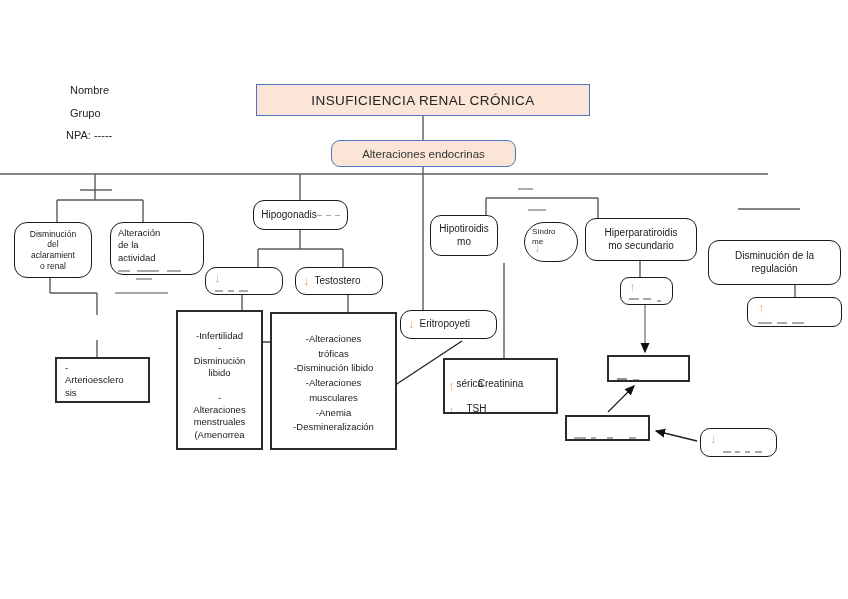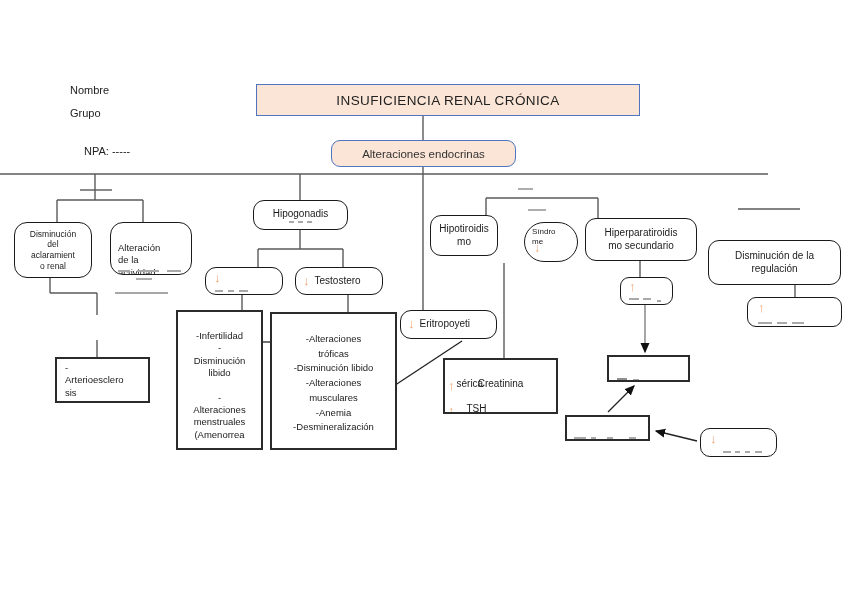--- a/index.html
+++ b/index.html
@@ -85,46 +85,46 @@
       <line x1="462" y1="341" x2="368" y2="403" marker-end="url(#ah)"></line>
 
       <line x1="608" y1="412" x2="634" y2="386" marker-end="url(#ah)"></line>
 
       <line x1="697" y1="441" x2="656" y2="431" marker-end="url(#ah)"></line>
     </g>
   </svg>
 
   <div class="small-label" style="left:70px;top:84px;">Nombre</div>
   <div class="small-label" style="left:70px;top:107px;">Grupo</div>
-  <div class="small-label" style="left:84px;top:129px;margin-top:16px;">NPA:  -----</div>
-
-  <div class="node peach center title-box" style="left:256px;top:84px;width:384px;height:32px;">INSUFICIENCIA RENAL CRÓNICA</div>
+  <div class="small-label" style="left:66px;top:129px;">NPA:  -----</div>
+
+  <div class="node peach center title-box" style="left:256px;top:84px;width:334px;height:32px;">INSUFICIENCIA RENAL CRÓNICA</div>
 
   <div class="node peach center endo-box" style="left:331px;top:140px;width:185px;height:27px;">Alteraciones endocrinas</div>
 
   <div class="node rounded center pre t85" style="left:14px;top:222px;width:78px;height:56px;border-radius:13px;">Disminución
 del
 aclaramient
 o renal</div>
 
-  <div class="node rounded t95 clip" style="left:110px;top:222px;width:82px;height:53px;border-radius:13px;padding:19px 0 0 7px;">
+  <div class="node rounded t95 clip" style="left:110px;top:222px;width:94px;height:53px;border-radius:13px;padding:4px 0 0 7px;">
     <span class="pre">Alteración
 de la
 actividad</span>
     <div class="faint" style="left:7px;top:47px;width:12px;"></div>
     <div class="faint" style="left:26px;top:47px;width:22px;"></div>
     <div class="faint" style="left:56px;top:47px;width:14px;"></div>
   </div>
 
 
   <div class="node rect pre t95" style="left:55px;top:357px;width:95px;height:46px;padding:3px 0 0 8px;">-
 Arterioesclero
 sis</div>
 
-  <div class="node rounded center t10" style="left:253px;top:200px;width:95px;height:30px;flex-direction:column;">
+  <div class="node rounded center t10" style="left:253px;top:200px;width:95px;height:30px;flex-direction:row;">
     <span>Hipogonadis</span>
     <div class="faintrow" style="margin-top:1px;">
       <div class="faint" style="position:static;width:5px;"></div>
       <div class="faint" style="position:static;width:5px;"></div>
       <div class="faint" style="position:static;width:5px;"></div>
     </div>
   </div>
 
   <div class="node rounded t10 clip" style="left:205px;top:267px;width:78px;height:28px;padding:2px 0 0 8px;">
     <span class="arrow" style="font-size:13px;">↓</span>

